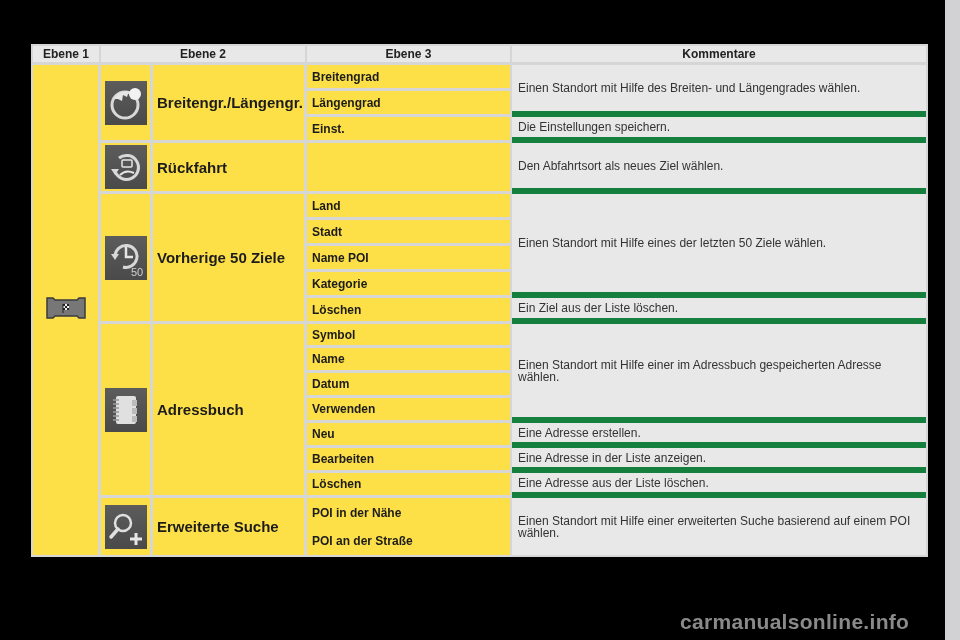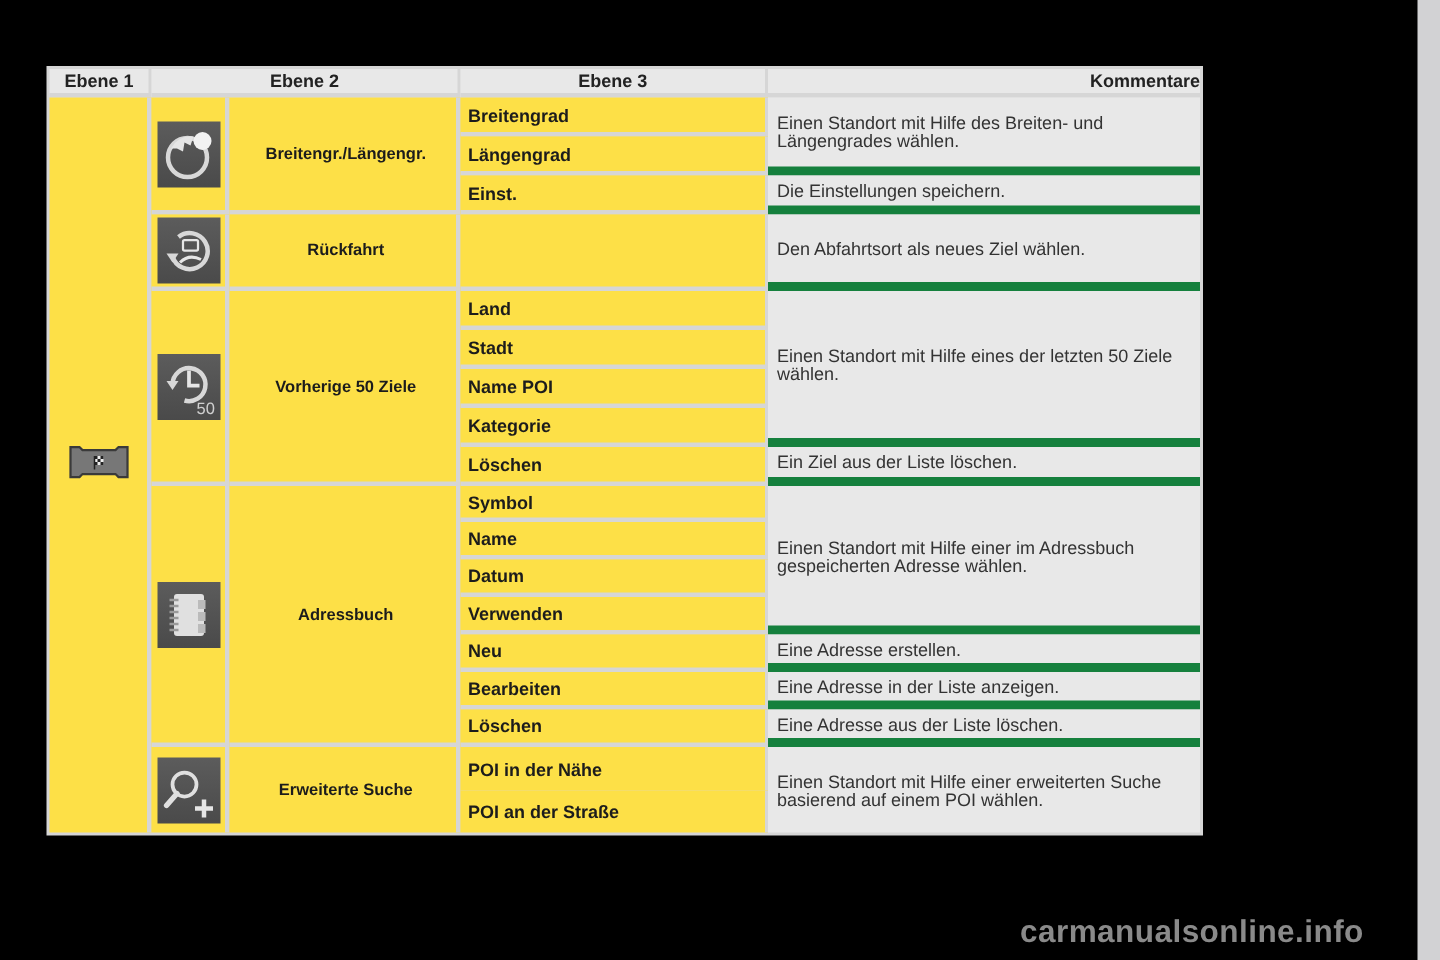--- a/index.html
+++ b/index.html
@@ -7,21 +7,21 @@
     width: 960px; height: 640px; overflow: hidden;
     background: #000;
     position: relative;
     font-family: "Liberation Sans", sans-serif;
   }
   .side-strip {
     position: absolute; left: 945px; top: 0; width: 15px; height: 640px;
     background: #d2d2d4;
   }
   .table-wrap {
-    position: absolute; left: 31px; top: 44px; width: 771px;
+    position: absolute; left: 31px; top: 44px; width: 897px;
     background: #d6d6d6;
     padding: 2px;
     box-sizing: border-box;
   }
   table.grid {
     border-collapse: separate;
     border-spacing: 0;
     width: 100%;
     table-layout: fixed;
   }
@@ -33,34 +33,33 @@
   .grid th {
     background: #e8e8e8;
     height: 19px;
     font-size: 12px;
     font-weight: bold;
     color: #222;
     text-align: center;
     border-right: 2px solid #d6d6d6;
     border-bottom: 3px solid #d6d6d6;
   }
-  .grid th:last-child { border-right: none; text-align: right; }
+  .grid th:last-child { border-right: none; }
   .blk {
     background: #fde047;
     border-right: 3px solid #d6d6d6;
     border-bottom: 3px solid #d6d6d6;
   }
   .l1 { border-bottom: none; }
   .icon-cell { text-align: center; margin-top: 28px; }
   .lbl2 {
     color: #1c1c1c;
     font-weight: bold;
-    font-size: 11px;
+    font-size: 15px;
     padding-left: 4px !important;
-    text-align: center;
   }
   .l3 {
     color: #1c1c1c;
     font-weight: bold;
     font-size: 12px;
     padding-left: 5px !important;
     height: 26px;
     border-right: 2px solid #d6d6d6;
   }
   .cmt {

